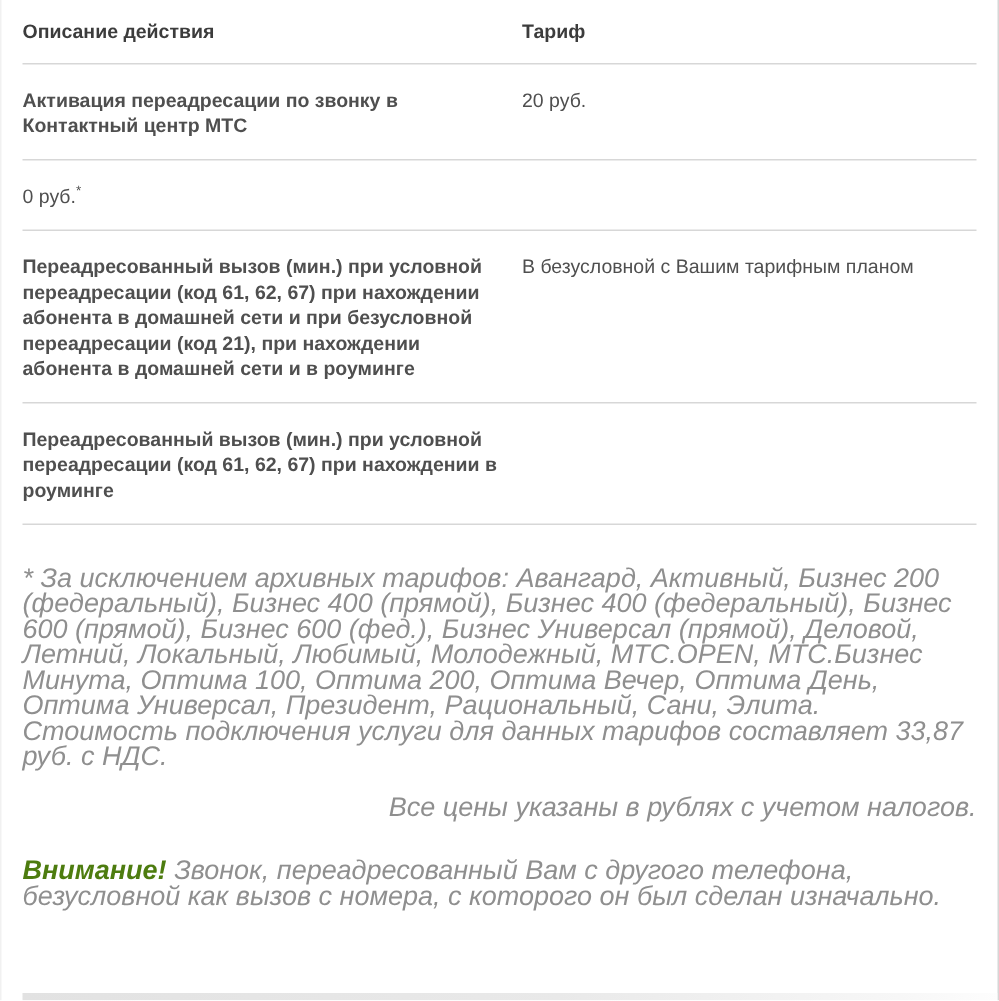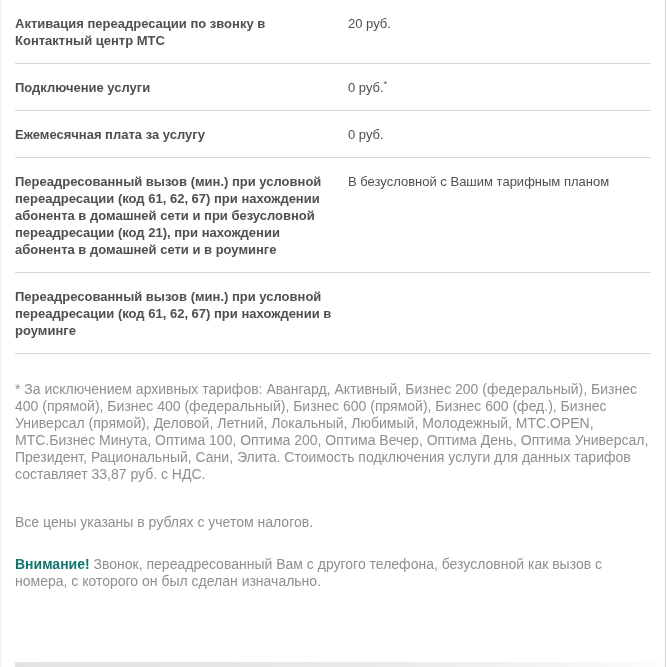--- a/index.html
+++ b/index.html
@@ -49,70 +49,68 @@
   }
   sup.fn-marker {
     font-size: 9px;
     line-height: 0;
     color: #4f4f4f;
     vertical-align: super;
   }
   .footnote {
     margin: 0;
     color: #8f8f8f;
-    font-size: 14px;
+    font-size: 18px;
     line-height: 17px;
+    font-style: italic;
   }
   .footnote.first { margin-top: 27px; }
-  .footnote.mid { margin-top: 31px; }
+  .footnote.mid { margin-top: 17px; text-align: right; }
   .footnote.attention { margin-top: 25px; }
-  .footnote b { color: #0f766e; }
+  .footnote b { color: #4d7c0f; }
   .bottom-strip {
     position: absolute;
     left: 14px;
     right: 0;
     bottom: 0;
     height: 5px;
     background: linear-gradient(to right, #e2e2e2 0%, #e9e9e9 55%, #f7f7f7 90%, #fdfdfd 100%);
   }
 </style>
 </head>
 <body>
 
 <div class="page">
 
   <div class="tariff-table">
 
+    <div class="t-row header-row">
+      <div class="cell-left">
+        <div class="inner">Описание действия</div>
+      </div>
+      <div class="cell-right">
+        <div class="inner">Тариф</div>
+      </div>
+    </div>
 
     <div class="t-row">
       <div class="cell-left">
         <div class="inner">Активация переадресации по звонку в Контактный центр МТС</div>
       </div>
       <div class="cell-right">
         <div class="inner">20 руб.</div>
       </div>
     </div>
 
     <div class="t-row">
-      <div class="cell-left">
-        <div class="inner">Подключение услуги</div>
-      </div>
       <div class="cell-right">
         <div class="inner"><span>0 руб.</span><sup class="fn-marker">*</sup></div>
       </div>
     </div>
 
-    <div class="t-row">
-      <div class="cell-left">
-        <div class="inner">Ежемесячная плата за услугу</div>
-      </div>
-      <div class="cell-right">
-        <div class="inner">0 руб.</div>
-      </div>
-    </div>
 
     <div class="t-row">
       <div class="cell-left">
         <div class="inner">Переадресованный вызов (мин.) при условной переадресации (код 61, 62, 67) при нахождении абонента в домашней сети и при безусловной переадресации (код 21), при нахождении абонента в домашней сети и в роуминге</div>
       </div>
       <div class="cell-right">
         <div class="inner">В безусловной с  Вашим тарифным планом</div>
       </div>
     </div>
 

